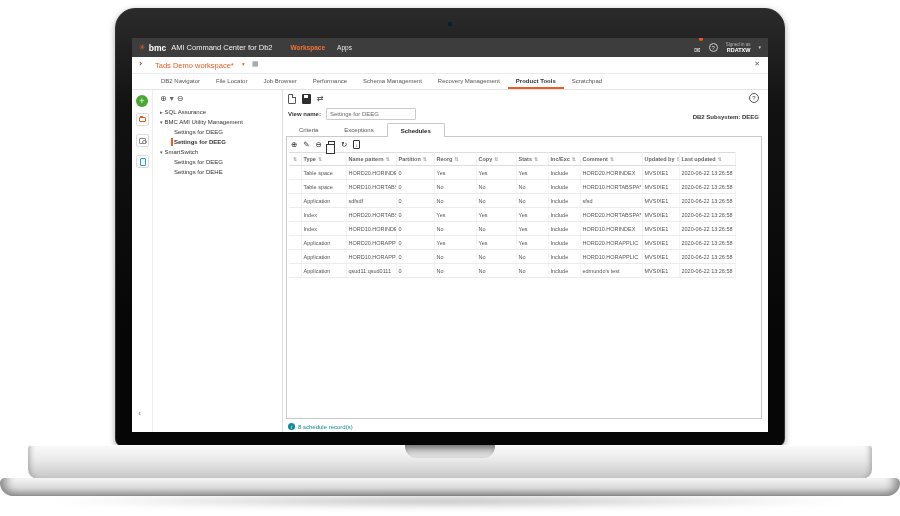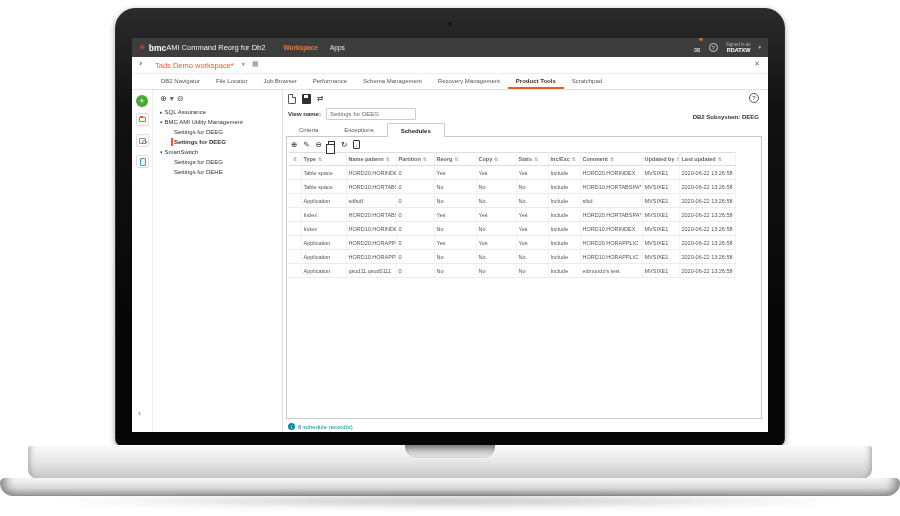--- a/index.html
+++ b/index.html
@@ -28,21 +28,21 @@
     background:linear-gradient(180deg,#f7f7f7,#d9d9d9 55%,#9f9f9f 92%,#8a8a8a);
     border-radius:5px 5px 14px 14px;
     box-shadow:inset 14px 0 10px -9px #858585, inset -14px 0 10px -9px #858585; }
   .laptop-shadow { position:absolute; left:40px; top:494px; width:820px; height:14px;
     background:radial-gradient(ellipse at center, rgba(0,0,0,.28) 0%, rgba(0,0,0,0) 70%);
     filter:blur(3px); }
 
   
   .topbar { height:19px; background:#3d3d3d; display:flex; align-items:center; padding:0 7px; }
   .brand-mark { color:#ec5b24; font-size:8px; margin-right:3px; }
-  .brand-name { color:#fff; font-weight:bold; font-size:8.5px; }
+  .brand-name { color:#fff; font-weight:bold; font-size:8.5px; margin-right:5px; }
   .product-title { color:#f2f2f2; font-size:7.5px; margin-right:18px; white-space:nowrap; }
   .menu-item { font-size:6.5px; color:#e8e8e8; margin-right:12px; cursor:default; }
   .menu-item.active { color:#f07438; font-weight:bold; }
   .topbar-right { margin-left:auto; display:flex; align-items:center; gap:8px; }
   .mail-wrap { position:relative; }
   .mail-ic { color:#dcdcdc; font-size:8px; }
   .badge-dot { position:absolute; right:-2px; top:-2px; width:4px; height:4px; border-radius:50%; background:#ec5b24; }
   .circle-q { width:9px; height:9px; border:1px solid #cfcfcf; border-radius:50%; color:#dcdcdc;
     font-size:6px; display:flex; align-items:center; justify-content:center; }
   .signin { text-align:right; line-height:1.15; }
@@ -131,21 +131,21 @@
 <div class="stage">
 
   <div class="laptop-screen">
     <div class="camera-dot"></div>
 
     <div class="screen-view">
 
       <div class="topbar">
         <span class="icon brand-mark">✳</span>
         <span class="brand-name">bmc</span>
-        <span class="product-title">AMI Command Reorg for Db2</span>
+        <span class="product-title">AMI Command Center for Db2</span>
         <span class="menu-item active">Workspace</span>
         <span class="menu-item">Apps</span>
         <div class="topbar-right">
           <span class="mail-wrap">
             <span class="icon mail-ic">✉</span>
             <span class="badge-dot"></span>
           </span>
           <span class="circle-q">?</span>
           <span class="signin">
             <div class="lbl">Signed in as</div>

